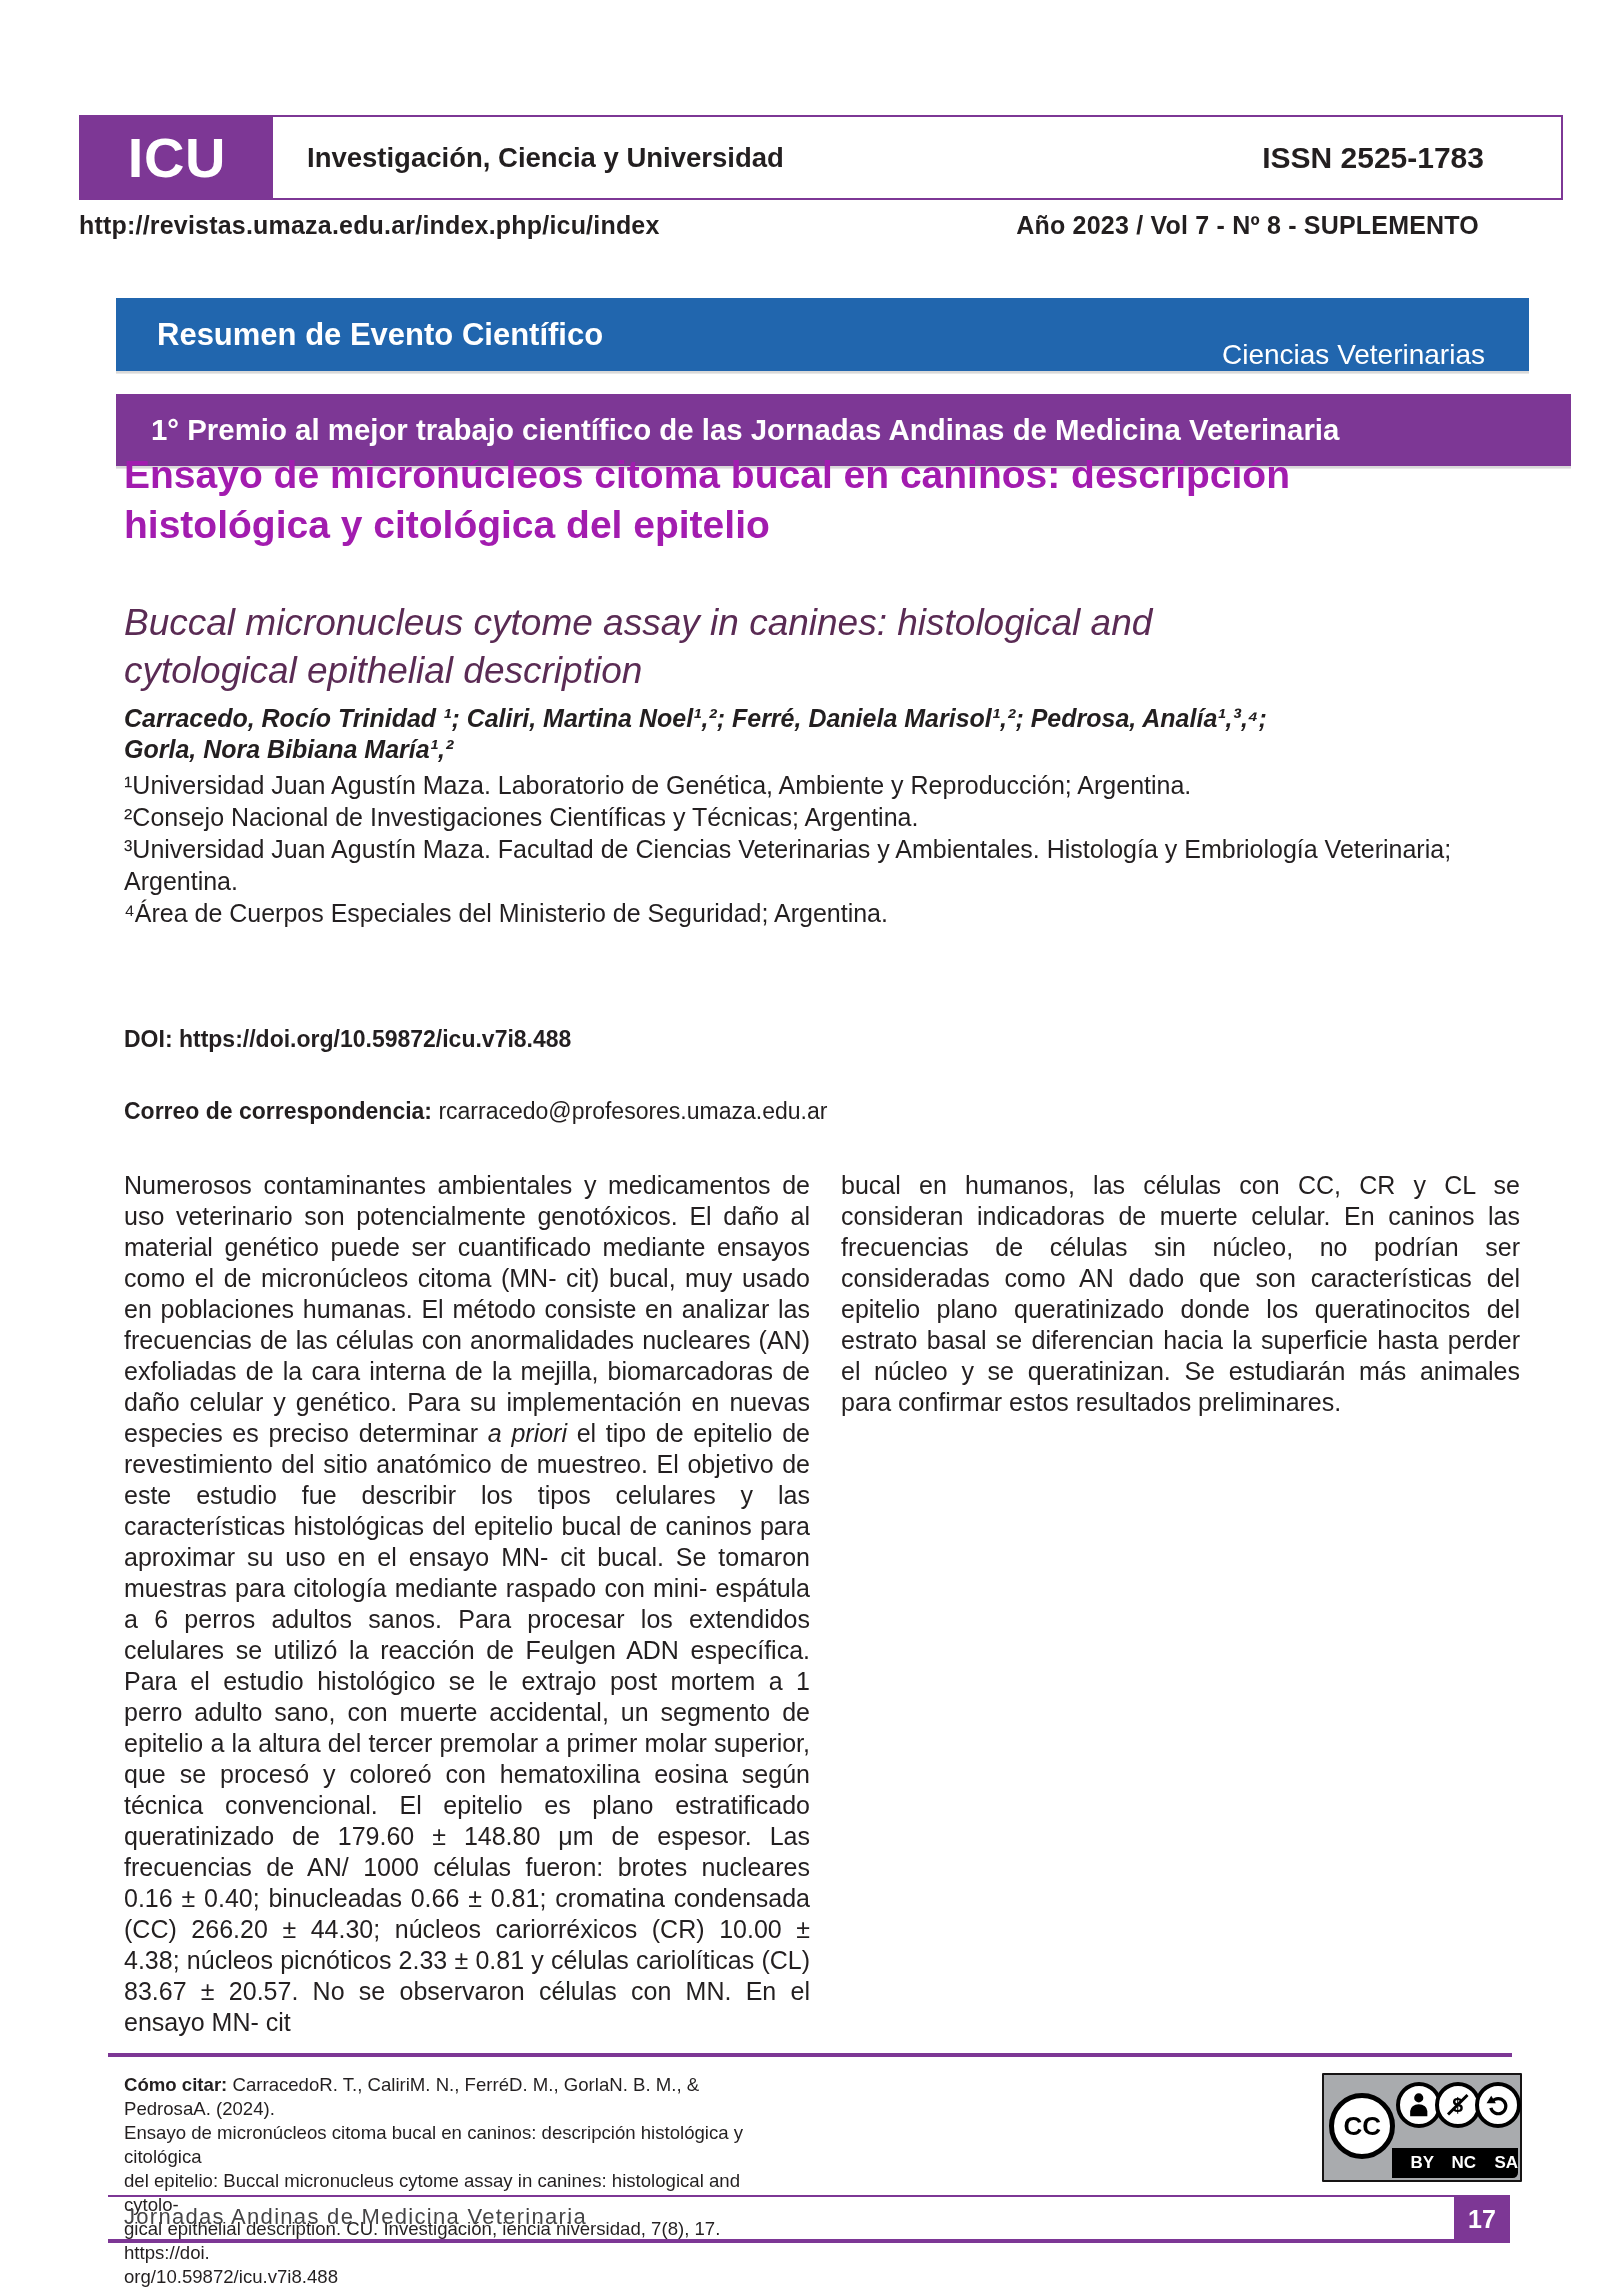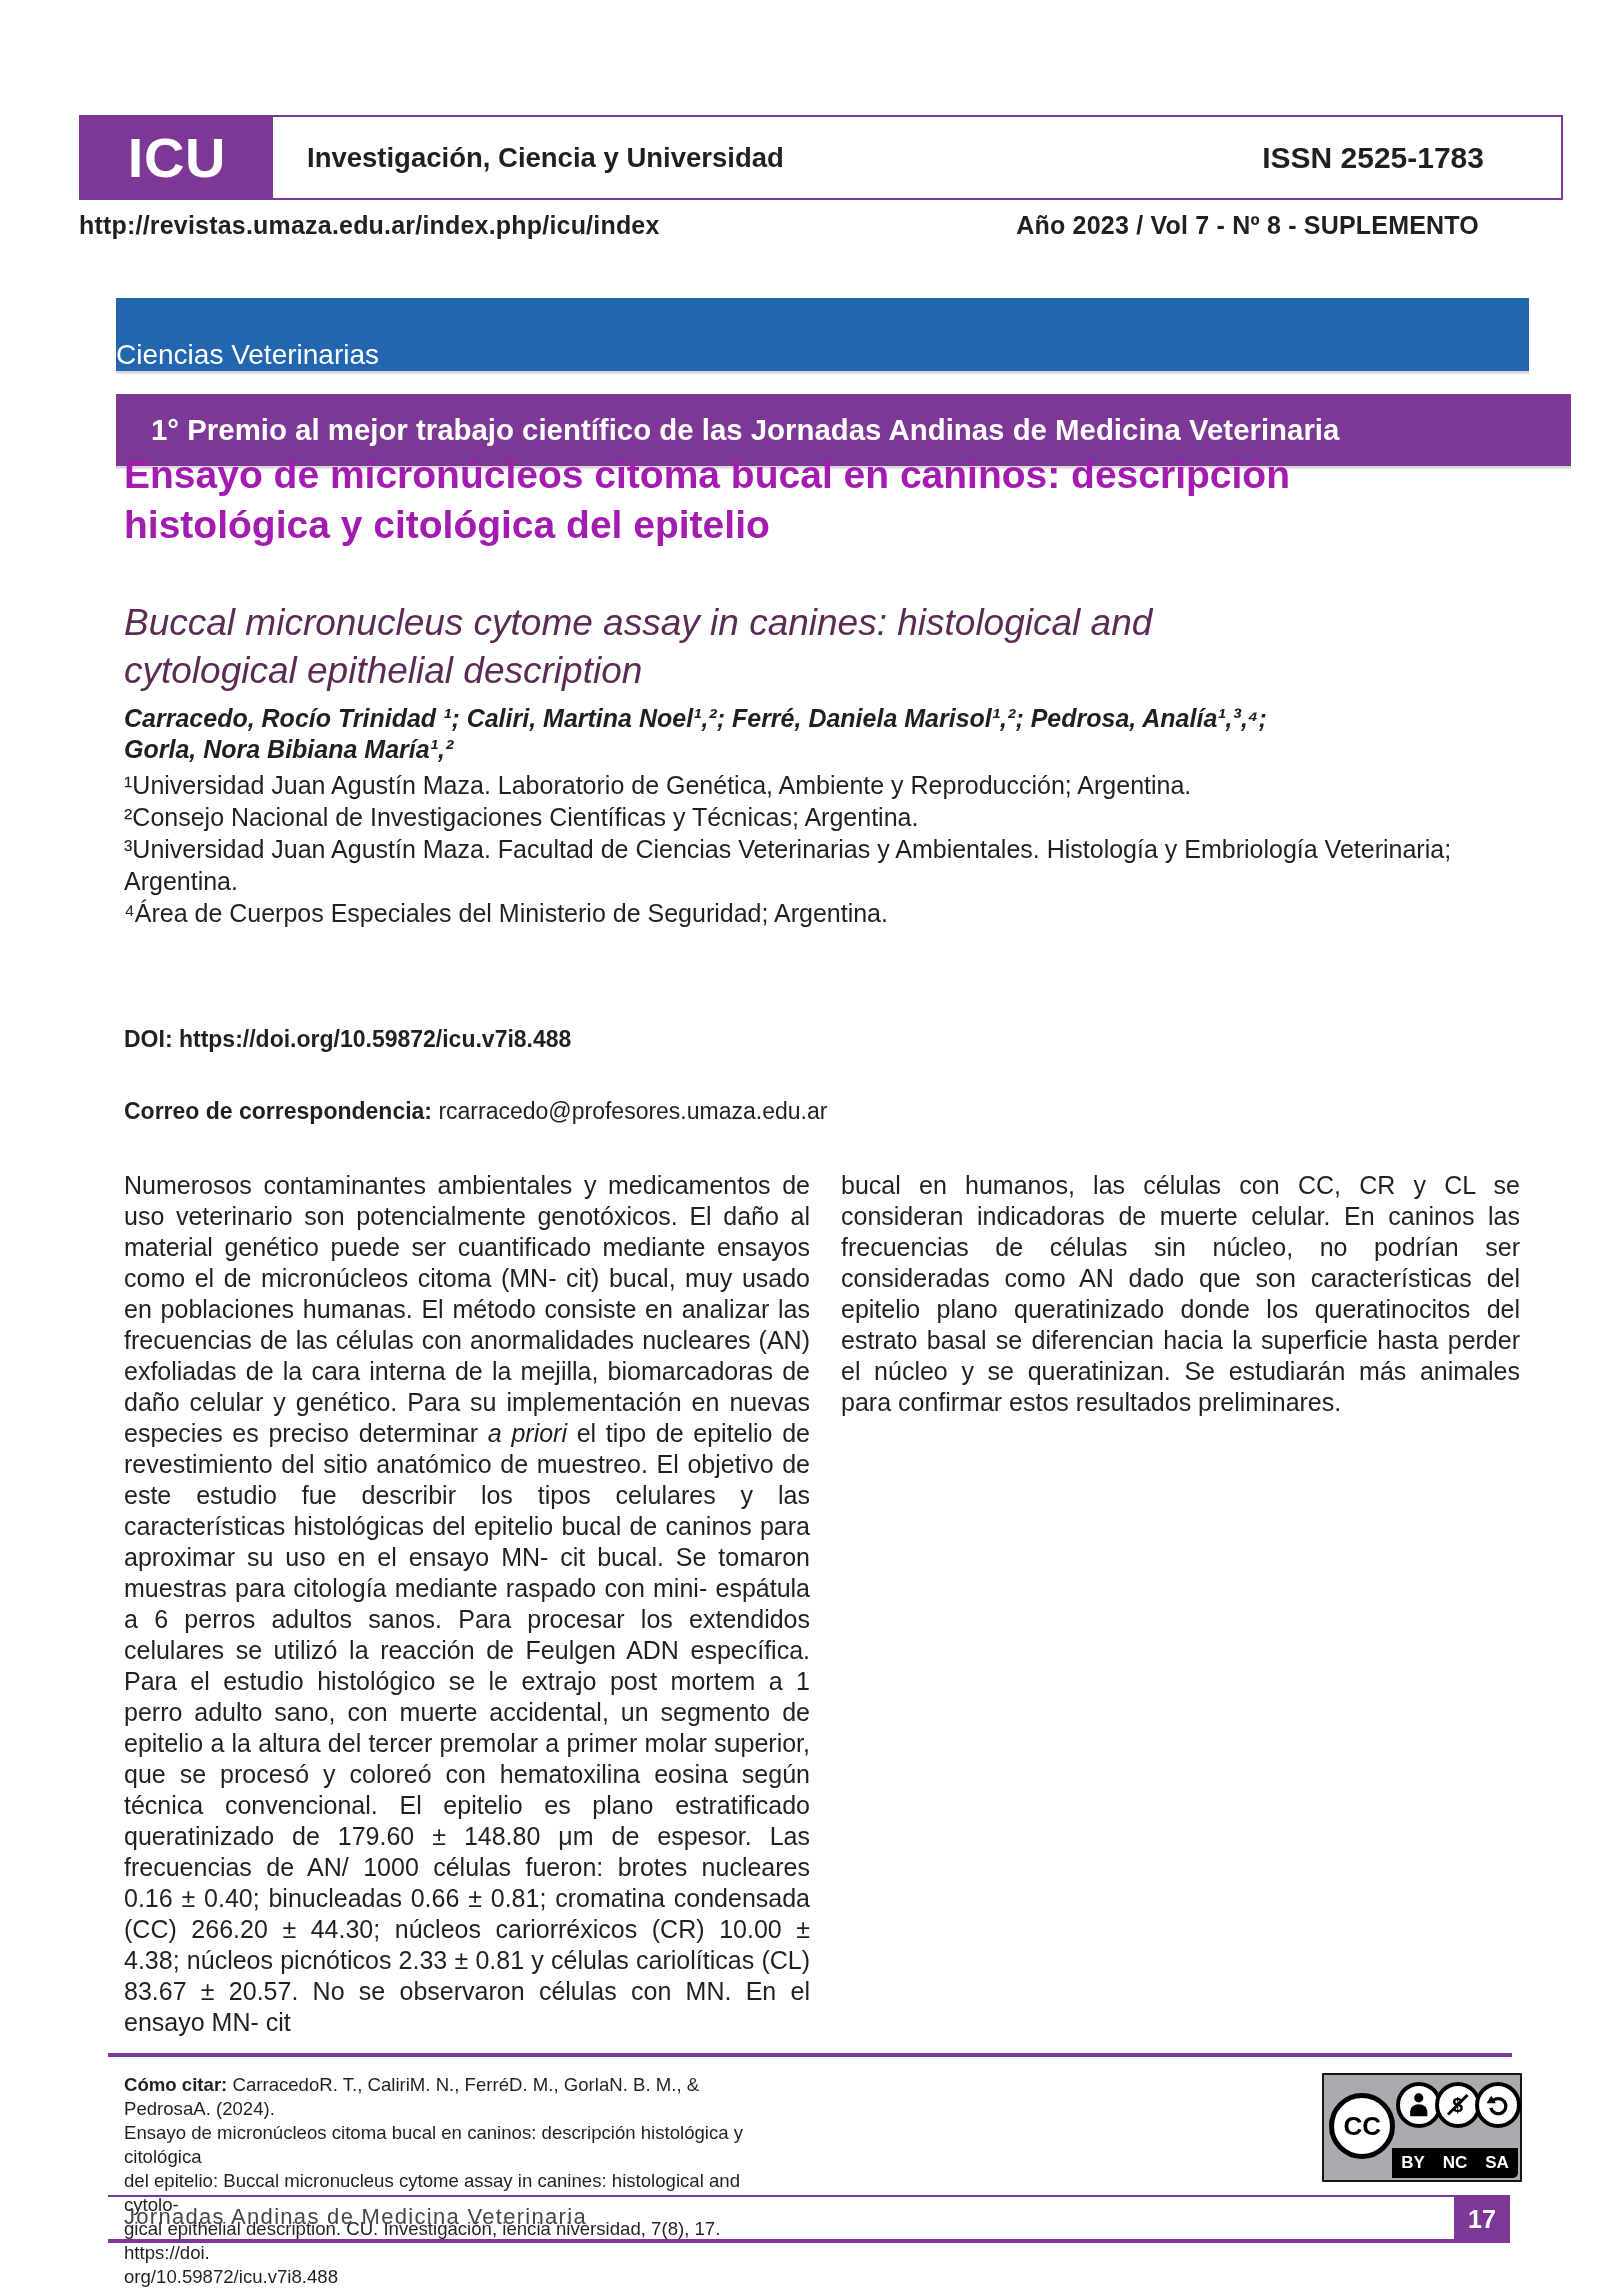--- a/index.html
+++ b/index.html
@@ -62,21 +62,21 @@
   
   .cc-badge{position:absolute;left:1322px;top:2073px;width:196px;height:105px;
     background:#a9abae;border:2px solid #161414;border-radius:1px;}
   .cc-circle{position:absolute;background:#fff;border-radius:50%;display:flex;align-items:center;justify-content:center;}
   .cc-main{left:5.2px;top:18.3px;width:56px;height:56px;border:5.2px solid #000;font-size:26px;font-weight:700;color:#000;}
   .cc-s1{left:72px;top:6.5px;width:38px;height:38px;border:4.6px solid #000;}
   .cc-s2{left:111px;top:6.5px;width:38px;height:38px;border:4.6px solid #000;}
   .cc-s3{left:151px;top:6.5px;width:38px;height:38px;border:4.6px solid #000;}
   .cc-strip{position:absolute;left:68px;right:2px;bottom:2px;height:30px;background:#000;
     display:flex;align-items:center;border-radius:0 0 5.2px 0;}
-  .cc-strip span{flex:1;text-align:center;color:#fff;font-size:17px;font-weight:700;}
+  .cc-strip span{flex:1;text-align:right;color:#fff;font-size:17px;font-weight:700;}
   .cc-circle svg{width:27.5px;height:27.5px;}
   
   .band-top{position:absolute;left:108px;top:2195px;width:1346px;height:2px;background:#7d3795;}
   .band-bottom{position:absolute;left:108px;top:2239px;width:1346px;height:3.9px;background:#7d3795;}
   .band-text{position:absolute;left:124px;top:2204px;font-size:22px;color:#454446;letter-spacing:1.3px;}
   .page-square{position:absolute;left:1454px;top:2195px;width:56px;height:48px;background:#7d3795;
     display:flex;align-items:center;justify-content:center;color:#fff;font-size:25px;font-weight:700;}
 </style>
 </head>
 <body>
@@ -89,20 +89,21 @@
     </div>
     <div class="journal-name">Investigación, Ciencia y Universidad</div>
     <div class="issn">ISSN 2525-1783</div>
   </div>
   <div class="url-row">
     <span>http://revistas.umaza.edu.ar/index.php/icu/index</span>
     <span>Año 2023 /  Vol 7 - Nº 8 - SUPLEMENTO</span>
   </div>
 
   <div class="banner-blue">
+    <span class="left">Resumen de Evento Científico</span>
     <span class="right">Ciencias Veterinarias</span>
   </div>
   <div class="banner-purple">
     <span class="label">1° Premio al mejor trabajo científico de las Jornadas Andinas de Medicina Veterinaria</span>
   </div>
 
   <div class="title-es">
     <div>Ensayo de micronúcleos citoma bucal en caninos: descripción</div>
     <div>histológica y citológica del epitelio</div>
   </div>

